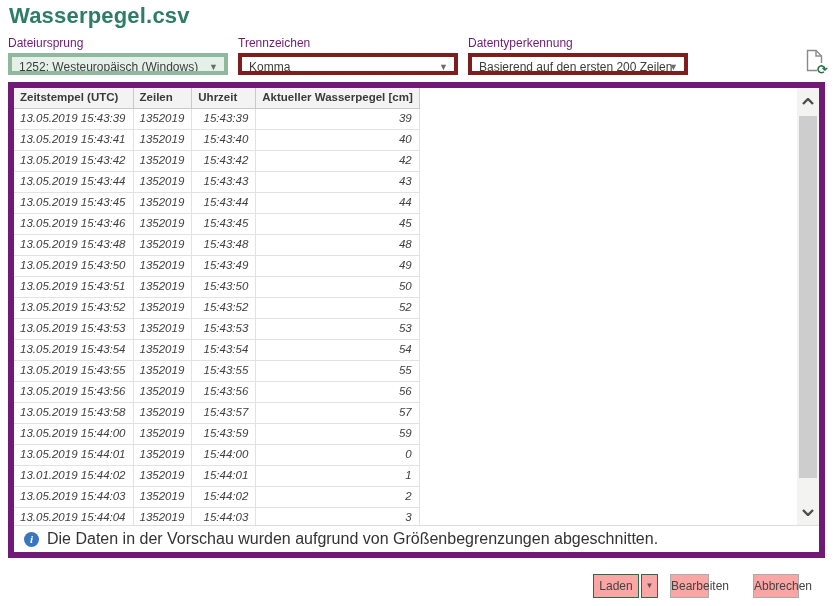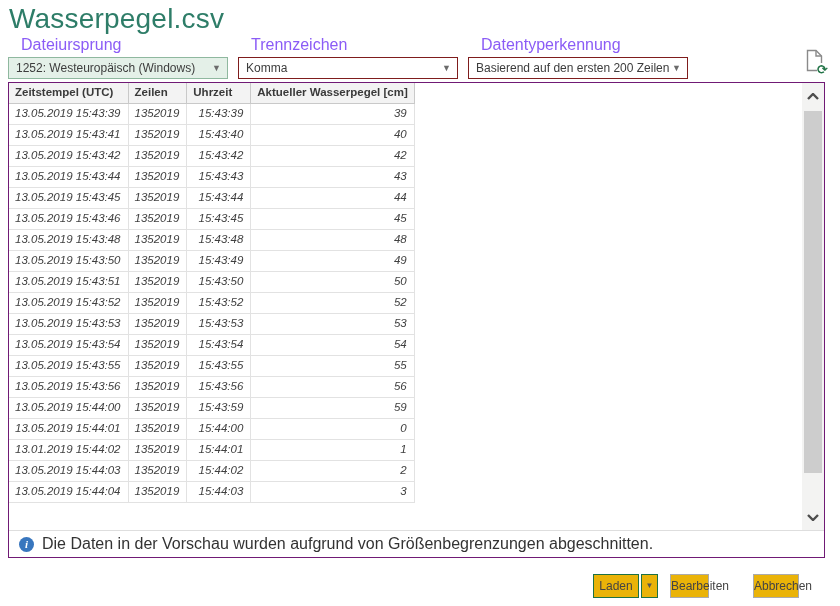--- a/index.html
+++ b/index.html
@@ -1,39 +1,39 @@
 <!DOCTYPE html>
 <html><head>
 <meta charset="utf-8">
 <style>
   * { margin:0; padding:0; box-sizing:border-box; }
   html,body { width:840px; height:606px; background:#ffffff; overflow:hidden;
               font-family:"Liberation Sans","DejaVu Sans",sans-serif; }
 
-  .page-title { position:absolute; left:9px; top:3px; font-size:28px; font-weight:400;
+  .page-title { position:absolute; left:9px; top:3px; font-size:22px; font-weight:700;
                 color:#2E7D68; letter-spacing:0.2px; }
 
   .control-group { position:absolute; top:36px; width:220px; }
-  .control-label { font-size:16px; color:#8b5cf6; margin-bottom:3px; display:block;margin-left:13px; }
-  .combo { position:relative; height:22px; border:1px solid #7f1d1d; background:#fff;
+  .control-label { font-size:12px; color:#701a75; margin-bottom:3px; display:block; }
+  .combo { position:relative; height:22px; border:4px solid #7f1d1d; background:#fff;
            font-size:12px; color:#3c3c3c; line-height:20px; padding:0 20px 0 7px;
            white-space:nowrap; overflow:hidden; cursor:default; }
   .combo.highlight { background:#E4F0E8; border-color:#8FB89F; }
   .combo .arrow { position:absolute; right:6px; top:0; line-height:20px; font-size:9px; color:#6b6b6b; }
 
   #ctrl-origin { left:8px; }
   #ctrl-delim  { left:238px; }
   #ctrl-dtype  { left:468px; }
 
   .refresh-icon { position:absolute; left:806px; top:49px; width:20px; height:26px; cursor:pointer; }
   .refresh-glyph { position:absolute; right:-2px; bottom:-1px; font-size:13px; line-height:13px;
                    color:#217346; background:#fff; font-weight:bold; }
 
   .preview-panel { position:absolute; left:8px; top:82px; width:817px; height:476px;
-                   border:1px solid #701a75; background:#fff; }
+                   border:6px solid #701a75; background:#fff; }
   .grid-area { position:absolute; left:0; top:0; right:22px; bottom:27px; overflow:hidden; background:#fff; }
 
   table.preview { border-collapse:collapse; table-layout:fixed; }
   table.preview th { background:#F3F3F3; border:1px solid #C9C9C9; border-top:none;
                      font-size:11.5px; font-weight:bold; color:#3A3A3A; text-align:left;
                      height:20px; padding:1px 6px 2px 6px; white-space:nowrap; }
   table.preview th:first-child { border-left:none; }
   table.preview td { border:1px solid #E2E2E2; font-size:11.5px; font-style:italic; color:#404040;
                      text-align:right; height:21px; padding:1px 7px 2px 6px; white-space:nowrap;
                      background:#fff; }
@@ -49,21 +49,21 @@
   .chev { width:12px; height:7px; }
   .chev polyline { fill:none; stroke:#4d4d4d; stroke-width:2.4; }
 
   .info-bar { position:absolute; left:0; right:0; bottom:0; height:27px; background:#fff;
               border-top:1px solid #DEDEDE; display:flex; align-items:center; padding-left:10px; }
   .info-icon { width:15px; height:15px; border-radius:50%; background:#3876BE; color:#fff;
                font-size:11px; font-weight:bold; font-style:italic; text-align:center;
                line-height:15px; flex:0 0 15px; font-family:"Liberation Serif",serif; }
   .info-text { font-size:16px; color:#333; margin-left:8px; white-space:nowrap; }
 
-  .btn { position:absolute; top:574px; height:24px; background:#eab308; border:1px solid #ABABAB;
+  .btn { position:absolute; top:574px; height:24px; background:#fca5a5; border:1px solid #ABABAB;
          font-size:12px; color:#444; text-align:center; line-height:22px; cursor:pointer; }
   .btn-laden { left:593px; width:46px; border-color:#1E7145; }
   .btn-laden-arrow { left:641px; width:17px; border-color:#1E7145; font-size:8px; color:#555; }
   .btn-bearbeiten { left:670px; width:39px; }
   .btn-abbrechen { left:753px; width:46px; }
 </style>
 </head>
 <body>
 
 <h1 class="page-title">Wasserpegel.csv</h1>
@@ -194,20 +194,26 @@
             <td>13.05.2019 15:43:55</td>
             <td>1352019</td>
             <td>15:43:55</td>
             <td>55</td>
           </tr>
           <tr>
             <td>13.05.2019 15:43:56</td>
             <td>1352019</td>
             <td>15:43:56</td>
             <td>56</td>
+          </tr>
+          <tr>
+            <td>13.05.2019 15:43:58</td>
+            <td>1352019</td>
+            <td>15:43:57</td>
+            <td>57</td>
           </tr>
           <tr>
             <td>13.05.2019 15:44:00</td>
             <td>1352019</td>
             <td>15:43:59</td>
             <td>59</td>
           </tr>
           <tr>
             <td>13.05.2019 15:44:01</td>
             <td>1352019</td>

